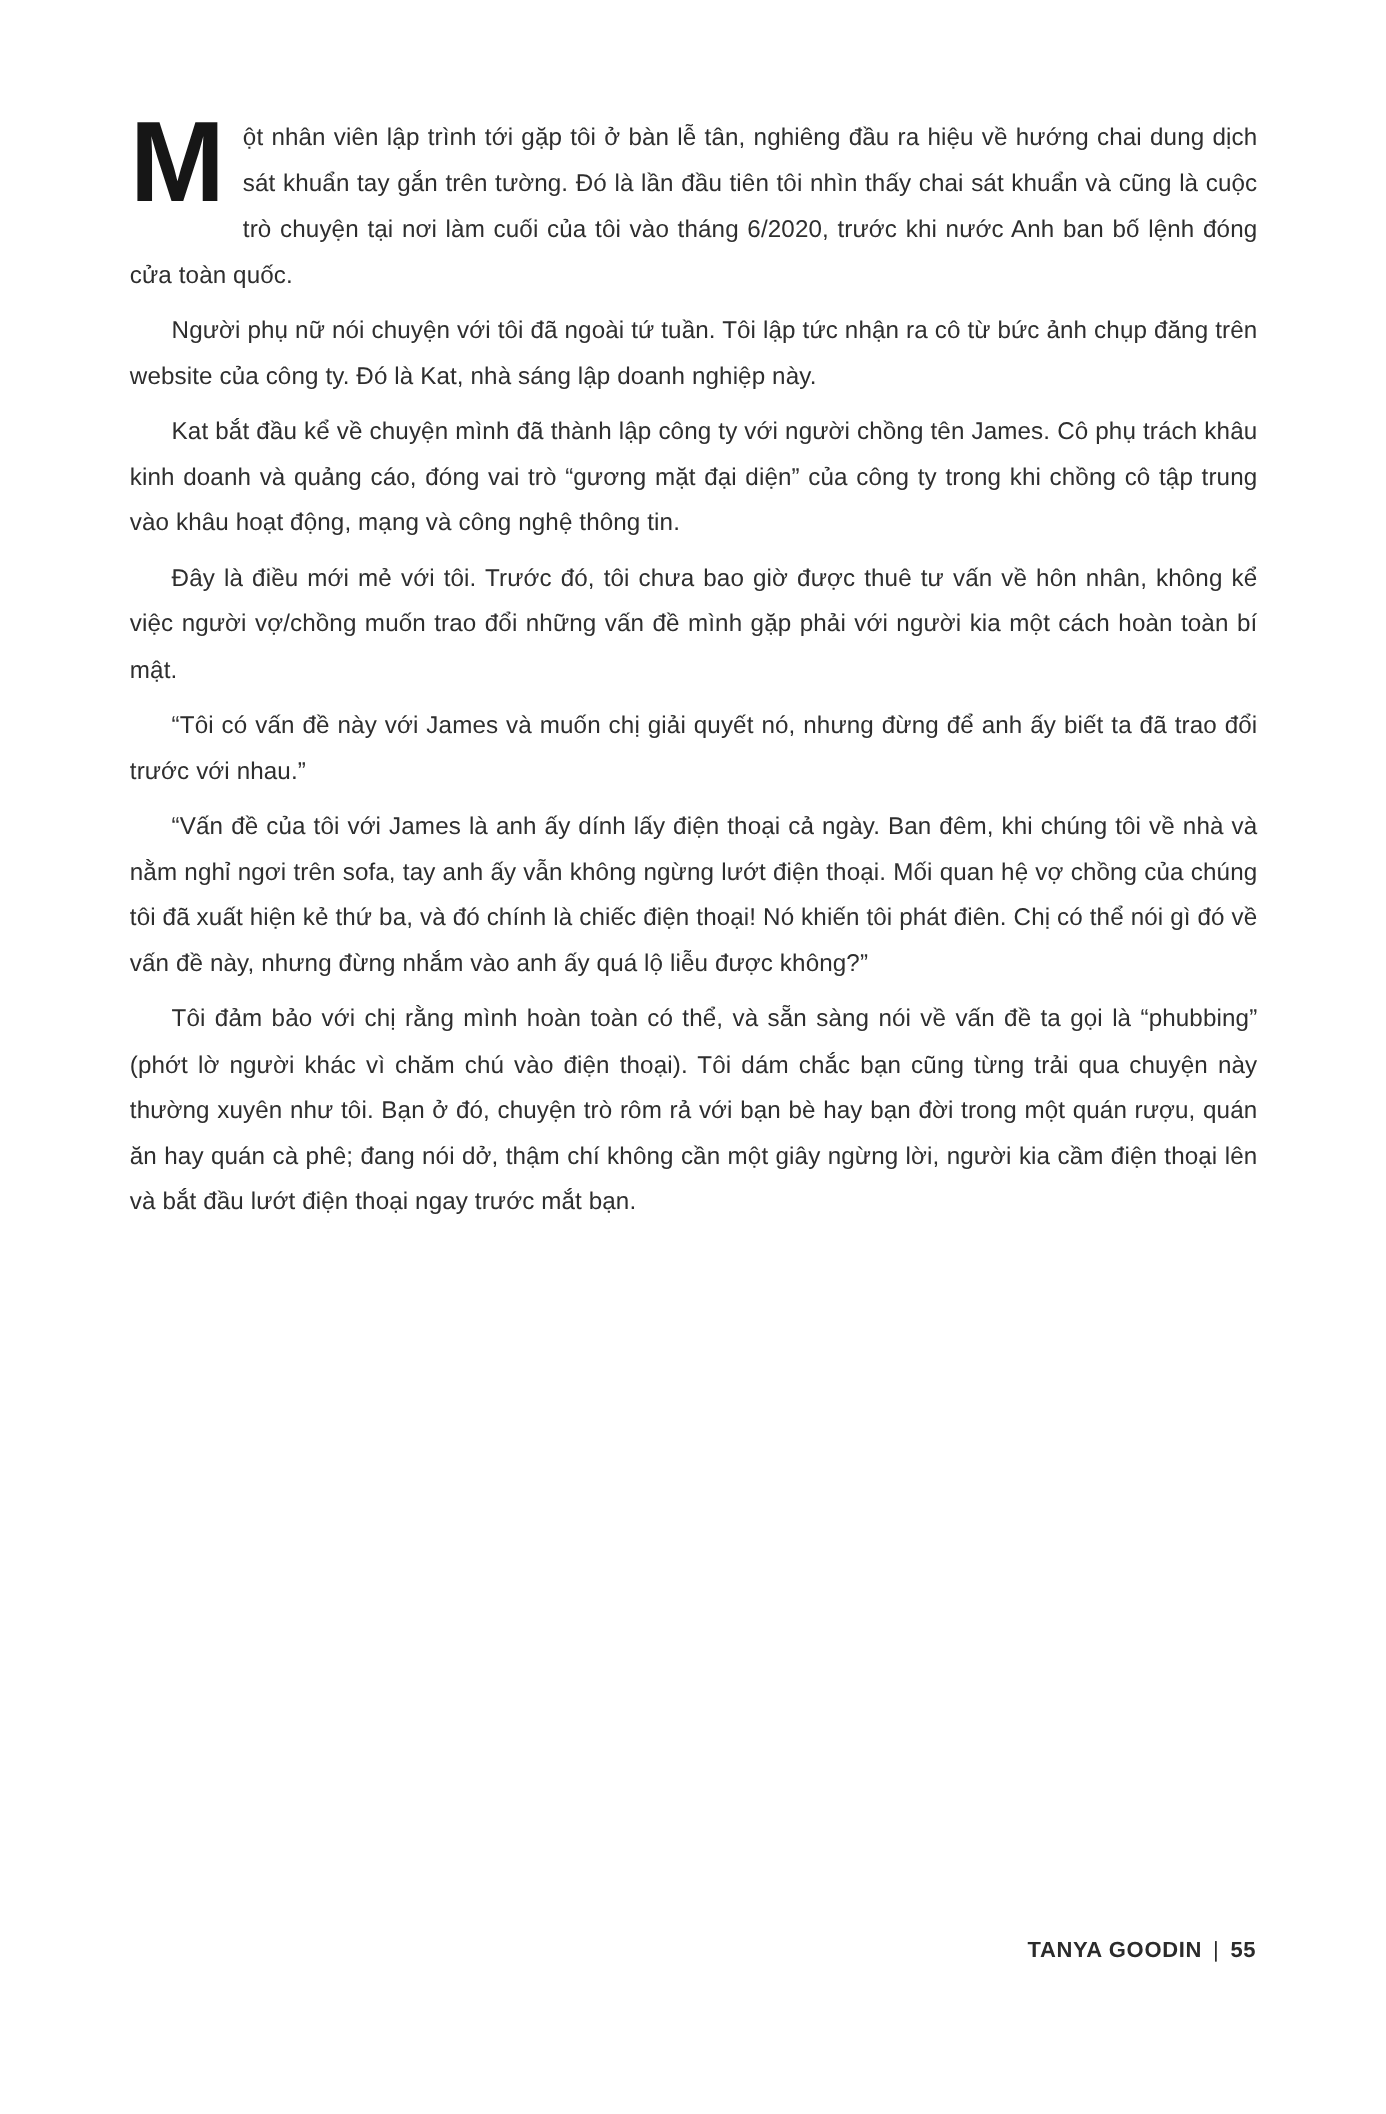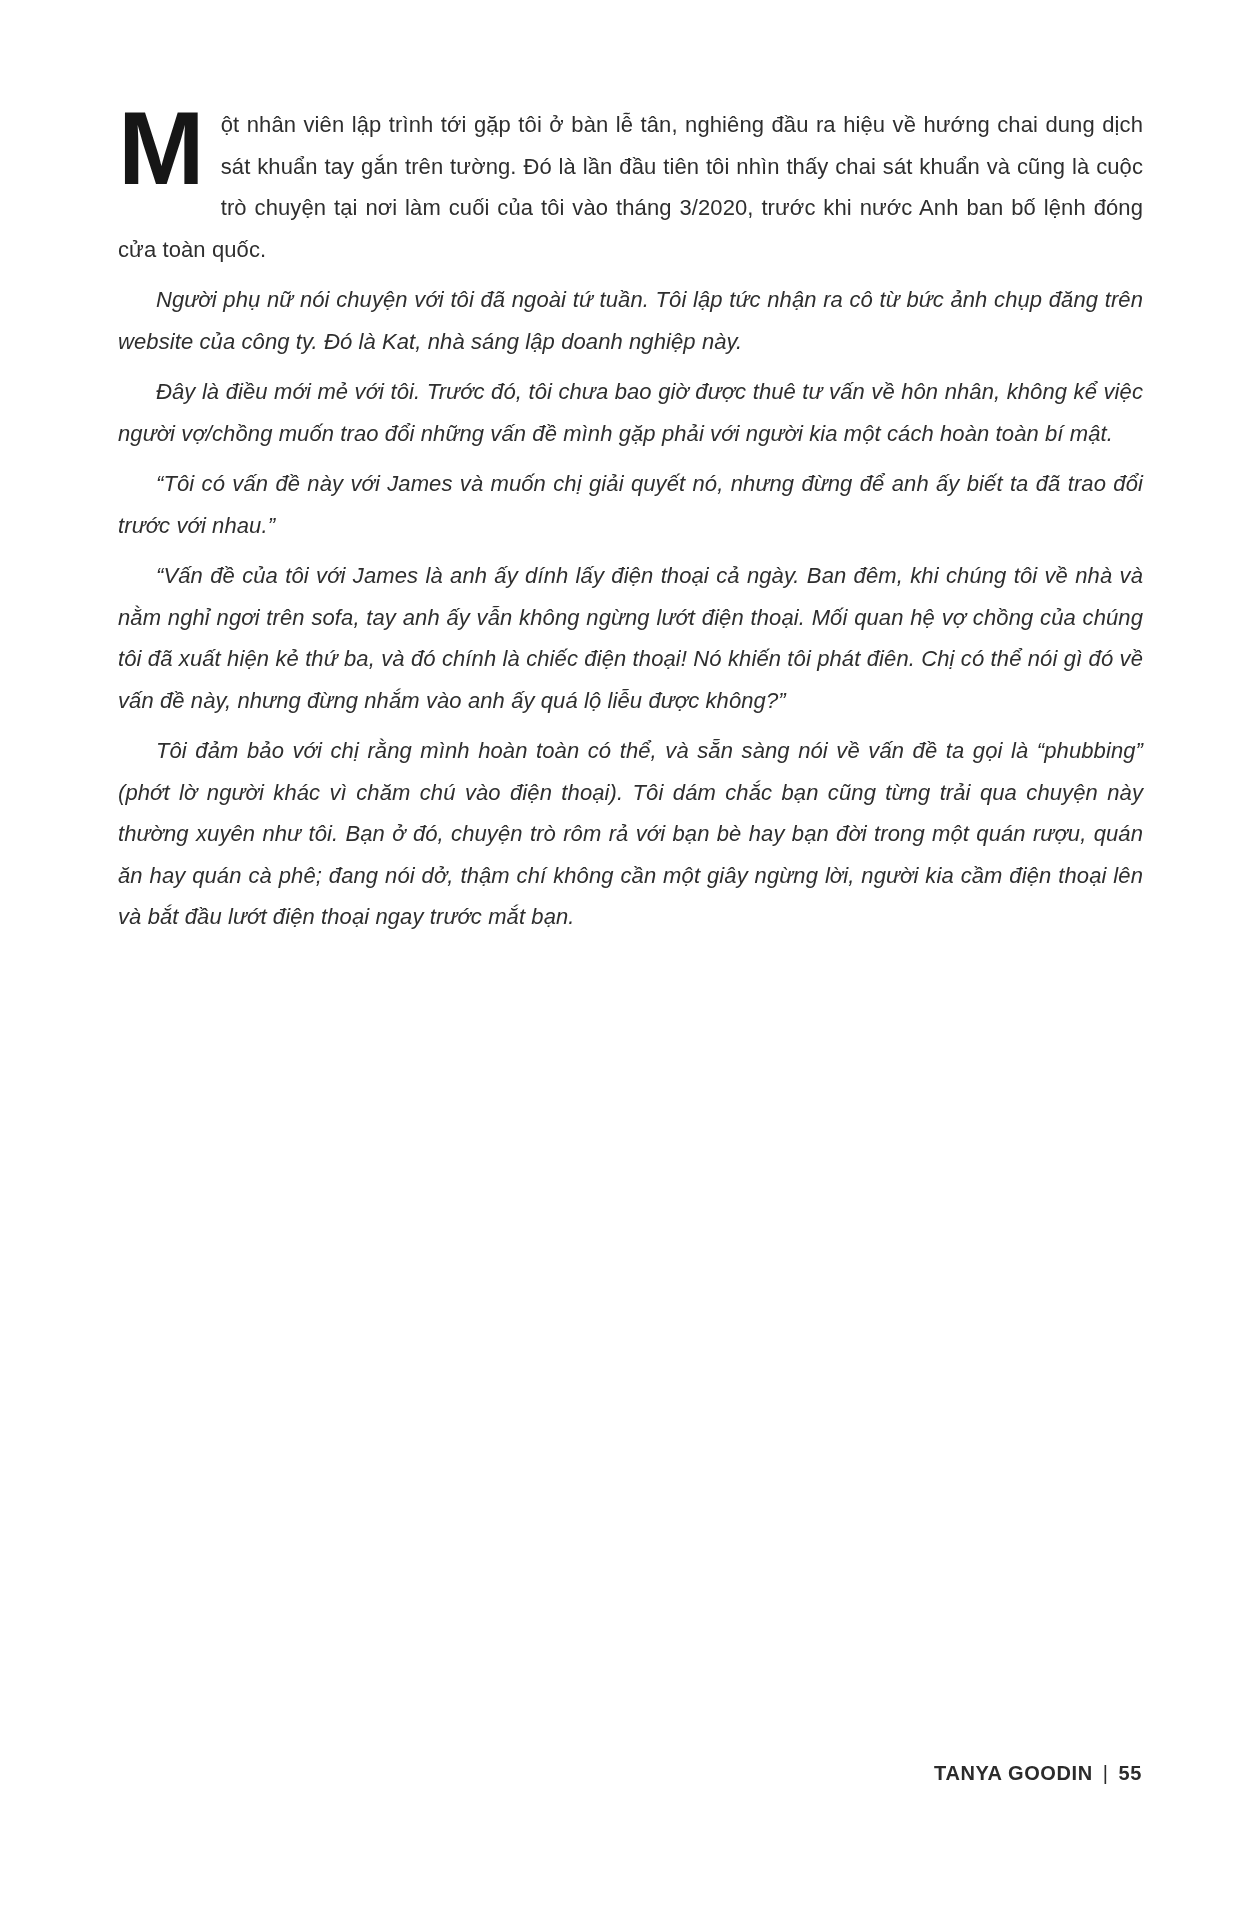--- a/index.html
+++ b/index.html
@@ -30,21 +30,20 @@
     letter-spacing: 0.1px;
   }
   .para {
     margin: 0;
   }
   .para + .para {
     margin-top: 9px;
   }
   .para.indent {
     text-indent: 38px;
-    font-style: italic;
   }
   .dropcap {
     float: left;
     font-size: 104px;
     line-height: 80px;
     font-weight: 700;
     color: #161616;
     padding: 4px 16px 0 0;
   }
   .footer {
@@ -63,26 +62,27 @@
   }
 </style>
 </head>
 <body>
 
 <div class="page">
 
   <div class="content">
 
     <p class="para">
-      <span class="dropcap">M</span><span>ột nhân viên lập trình tới gặp tôi ở bàn lễ tân, nghiêng đầu ra hiệu về hướng chai dung dịch sát khuẩn tay gắn trên tường. Đó là lần đầu tiên tôi nhìn thấy chai sát khuẩn và cũng là cuộc trò chuyện tại nơi làm cuối của tôi vào tháng 3/2020, trước khi nước Anh ban bố lệnh đóng cửa toàn quốc.</span>
+      <span class="dropcap">M</span><span>ột nhân viên lập trình tới gặp tôi ở bàn lễ tân, nghiêng đầu ra hiệu về hướng chai dung dịch sát khuẩn tay gắn trên tường. Đó là lần đầu tiên tôi nhìn thấy chai sát khuẩn và cũng là cuộc trò chuyện tại nơi làm cuối của tôi vào tháng 6/2020, trước khi nước Anh ban bố lệnh đóng cửa toàn quốc.</span>
     </p>
 
     <p class="para indent">Người phụ nữ nói chuyện với tôi đã ngoài tứ tuần. Tôi lập tức nhận ra cô từ bức ảnh chụp đăng trên website của công ty. Đó là Kat, nhà sáng lập doanh nghiệp này.</p>
 
 
+    <p class="para indent">Kat bắt đầu kể về chuyện mình đã thành lập công ty với người chồng tên James. Cô phụ trách khâu kinh doanh và quảng cáo, đóng vai trò “gương mặt đại diện” của công ty trong khi chồng cô tập trung vào khâu hoạt động, mạng và công nghệ thông tin.</p>
 
     <p class="para indent">Đây là điều mới mẻ với tôi. Trước đó, tôi chưa bao giờ được thuê tư vấn về hôn nhân, không kể việc người vợ/chồng muốn trao đổi những vấn đề mình gặp phải với người kia một cách hoàn toàn bí mật.</p>
 
     <p class="para indent">“Tôi có vấn đề này với James và muốn chị giải quyết nó, nhưng đừng để anh ấy biết ta đã trao đổi trước với nhau.”</p>
 
     <p class="para indent">“Vấn đề của tôi với James là anh ấy dính lấy điện thoại cả ngày. Ban đêm, khi chúng tôi về nhà và nằm nghỉ ngơi trên sofa, tay anh ấy vẫn không ngừng lướt điện thoại. Mối quan hệ vợ chồng của chúng tôi đã xuất hiện kẻ thứ ba, và đó chính là chiếc điện thoại! Nó khiến tôi phát điên. Chị có thể nói gì đó về vấn đề này, nhưng đừng nhắm vào anh ấy quá lộ liễu được không?”</p>
 
     <p class="para indent">Tôi đảm bảo với chị rằng mình hoàn toàn có thể, và sẵn sàng nói về vấn đề ta gọi là “phubbing” (phớt lờ người khác vì chăm chú vào điện thoại). Tôi dám chắc bạn cũng từng trải qua chuyện này thường xuyên như tôi. Bạn ở đó, chuyện trò rôm rả với bạn bè hay bạn đời trong một quán rượu, quán ăn hay quán cà phê; đang nói dở, thậm chí không cần một giây ngừng lời, người kia cầm điện thoại lên và bắt đầu lướt điện thoại ngay trước mắt bạn.</p>
 
   </div>

